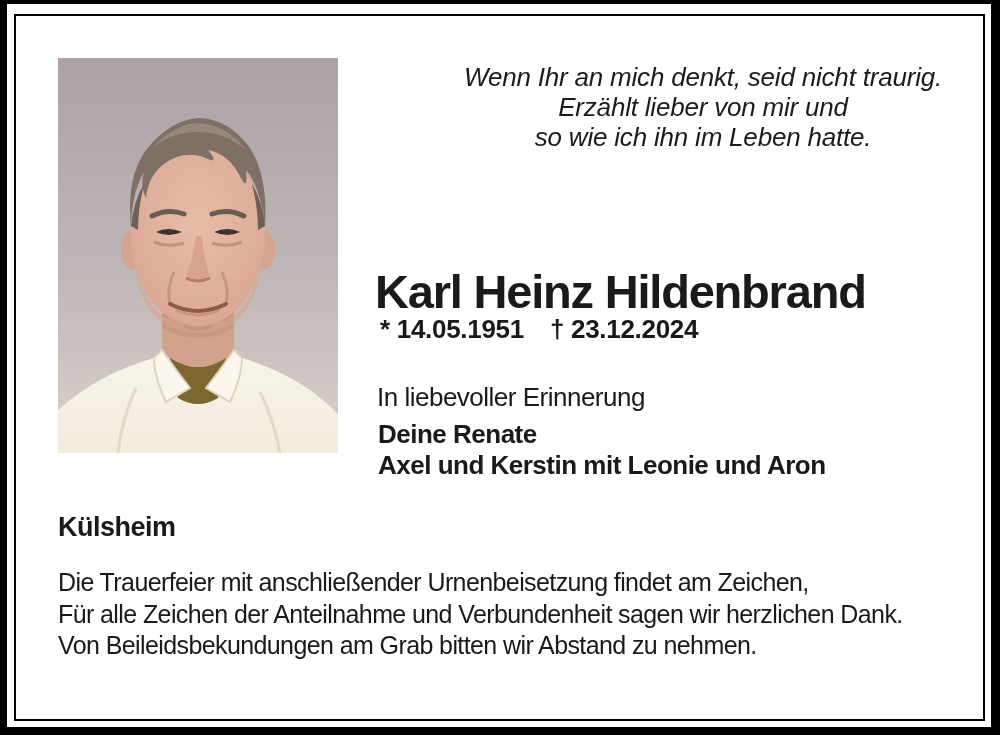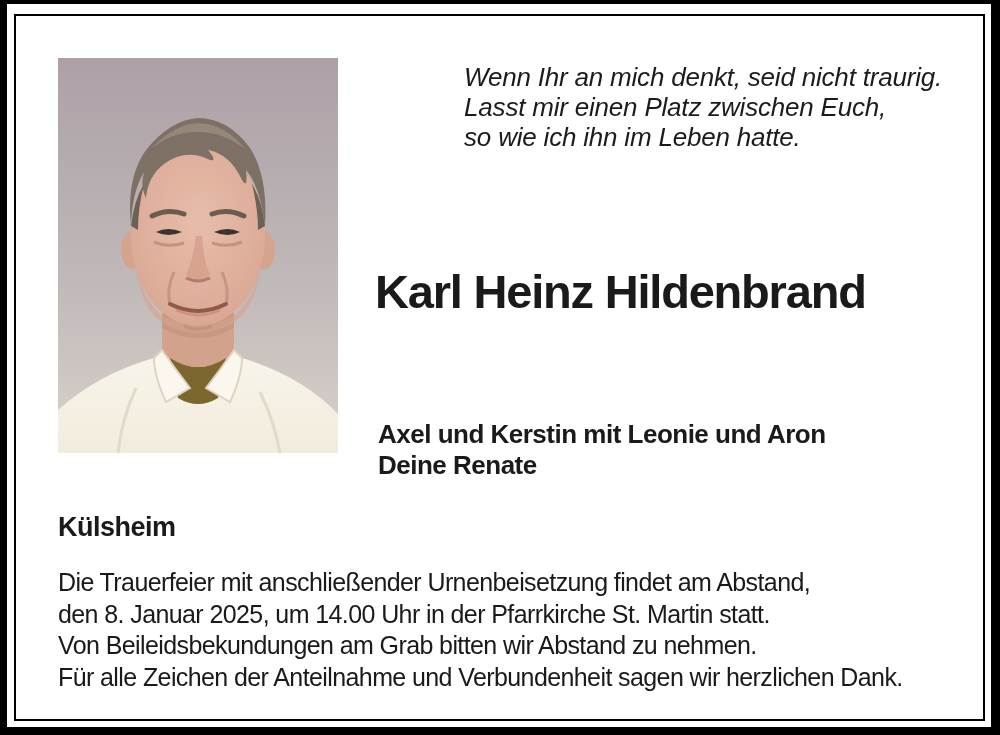--- a/index.html
+++ b/index.html
@@ -42,21 +42,21 @@
     left: 58px;
     top: 58px;
     width: 280px;
     height: 395px;
     display: block;
   }
   .poem {
     position: absolute;
     top: 62px;
     right: 58px;
-    text-align: left;
+    text-align: center;
     font-style: italic;
     font-size: 26px;
     line-height: 30px;
     letter-spacing: -0.2px;
     color: #1b1b1b;
     white-space: nowrap;
   }
   .name {
     position: absolute;
     left: 375px;
@@ -182,35 +182,38 @@
     <path d="M164 214 Q172 232 168 246" stroke="#c08e79" stroke-width="3" fill="none" opacity="0.8"></path>
 
     <path d="M112 246 Q140 260 168 246" stroke="#8d5a4c" stroke-width="4" fill="none" stroke-linecap="round"></path>
     <path d="M118 252 Q140 262 162 252" stroke="#c98876" stroke-width="3" fill="none" opacity="0.7"></path>
 
     <path d="M126 268 Q140 274 154 268" stroke="#c28d78" stroke-width="3" fill="none" opacity="0.7"></path>
   </svg>
 
   <div class="poem">
     <div>Wenn Ihr an mich denkt, seid nicht traurig.</div>
-    <div>Lasst mir einen Platz zwischen Euch,</div>
+    <div>Erzählt lieber von mir und</div>
     <div>so wie ich ihn im Leben hatte.</div>
   </div>
 
   <div class="name">Karl Heinz Hildenbrand</div>
 
-
+  <div class="dates">
+    <span class="birth-group"><span>*</span> <span>14.05.1951</span></span><span class="death-group"><span>†</span> <span>23.12.2024</span></span>
+  </div>
+
+  <div class="remembrance">In liebevoller Erinnerung</div>
 
   <div class="mourners">
+    <div>Deine Renate</div>
     <div>Axel und Kerstin mit Leonie und Aron</div>
-    <div>Deine Renate</div>
   </div>
 
   <div class="place">Külsheim</div>
 
   <div class="funeral">
-    <div>Die Trauerfeier mit anschließender Urnenbeisetzung findet am Abstand,</div>
-    <div>den 8. Januar 2025, um 14.00 Uhr in der Pfarrkirche St. Martin statt.</div>
+    <div>Die Trauerfeier mit anschließender Urnenbeisetzung findet am Zeichen,</div>
+    <div>Für alle Zeichen der Anteilnahme und Verbundenheit sagen wir herzlichen Dank.</div>
     <div>Von Beileidsbekundungen am Grab bitten wir Abstand zu nehmen.</div>
-    <div>Für alle Zeichen der Anteilnahme und Verbundenheit sagen wir herzlichen Dank.</div>
   </div>
 
 </div>
 
 </body></html>

